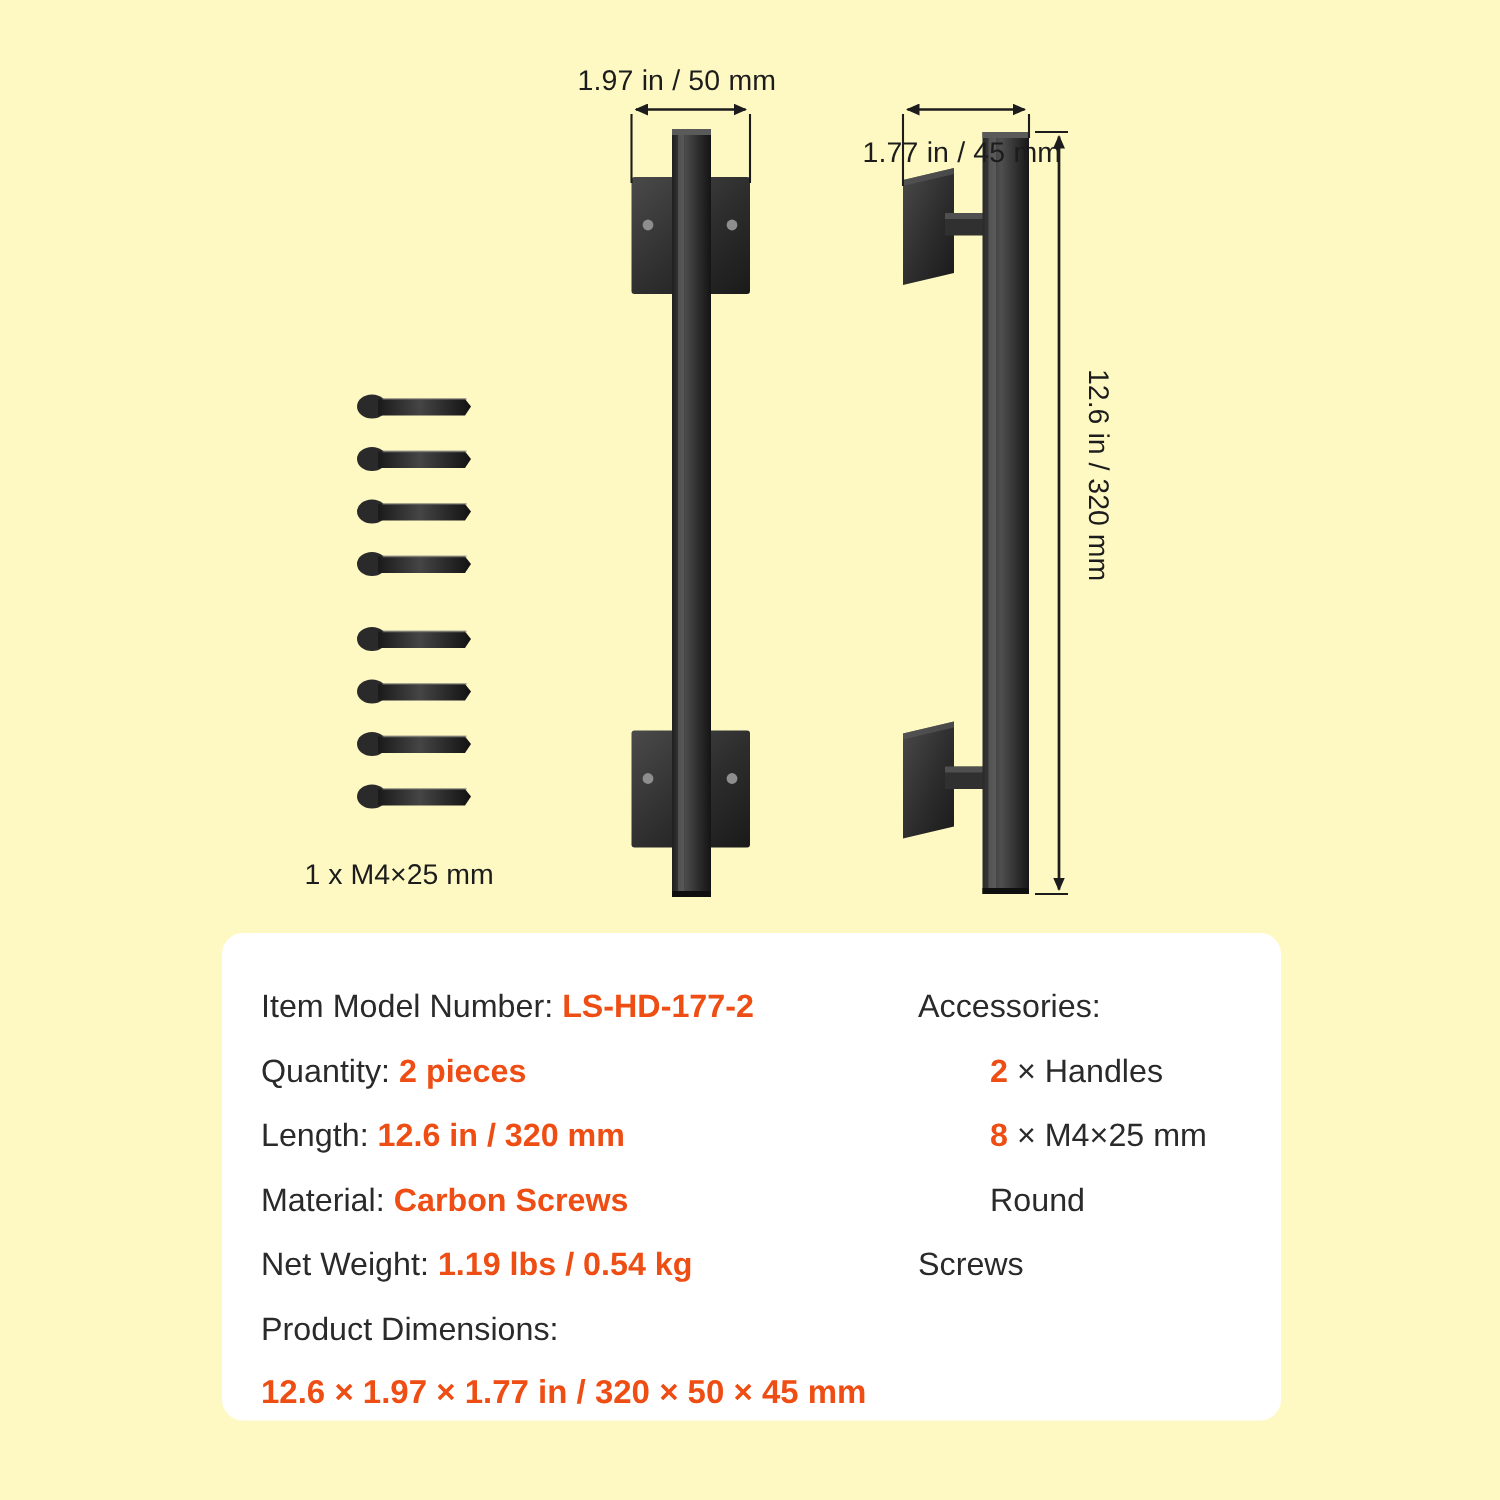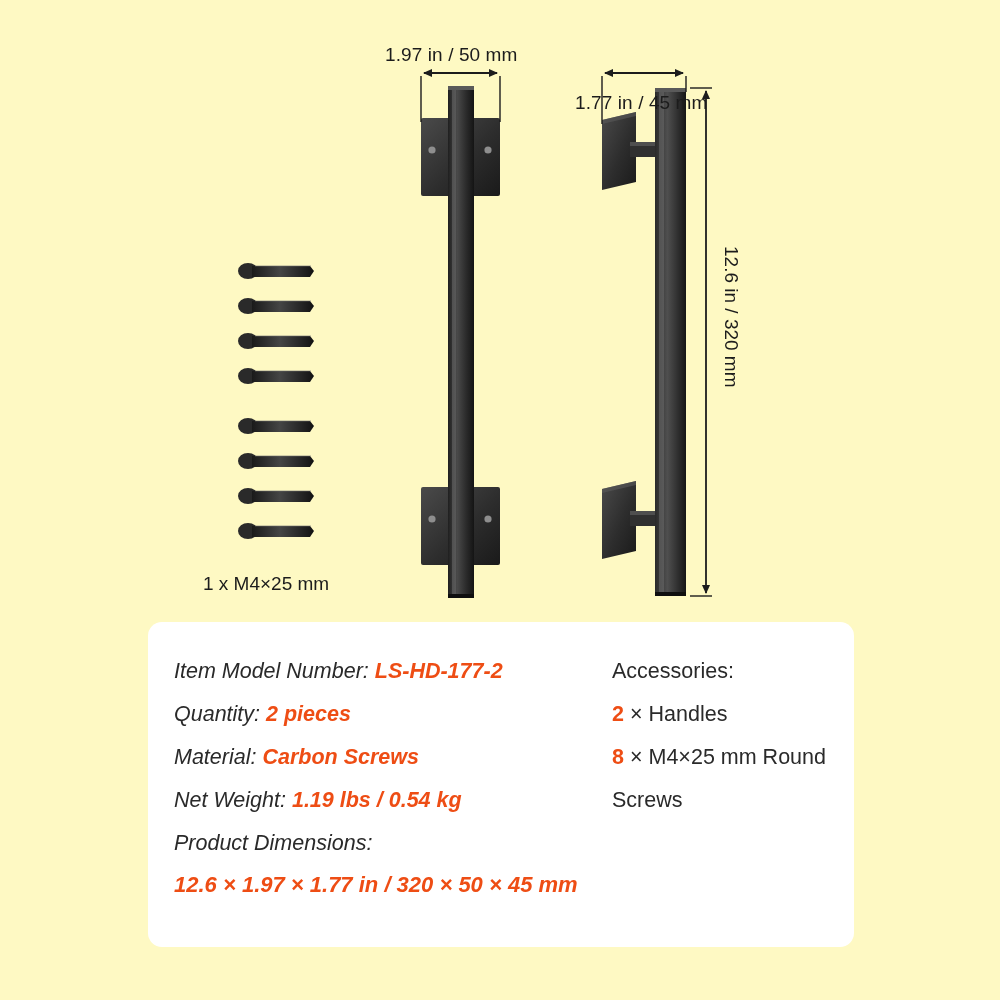--- a/index.html
+++ b/index.html
@@ -49,21 +49,21 @@
     height: 325px;
     background: #ffffff;
     border-radius: 14px;
   }
   .card-cols {
     display: flex;
     width: 100%;
     height: 100%;
     padding: 24px 26px 18px 26px;
   }
-  .col-left { width: 420px; padding-top: 4px; font-style: italic; }
+  .col-left { width: 420px; padding-top: 4px; }
   .col-right { flex: 1; padding-top: 4px; padding-left: 18px; }
 
   .spec-row {
     font-size: 21.5px;
     color: #2a2a2a;
     line-height: 43px;
     white-space: nowrap;
   }
   .spec-val {
     color: #ee4d14;
@@ -78,20 +78,21 @@
   }
   .acc-title {
     font-size: 21.5px;
     color: #2a2a2a;
     line-height: 43px;
   }
   .acc-row {
     font-size: 21.5px;
     color: #2a2a2a;
     line-height: 43px;
+    margin-left: 48px;
   }
   .acc-num { color: #ee4d14; font-weight: bold; }
   .acc-wrap { font-size: 21.5px; color: #2a2a2a; line-height: 43px; }
 
   svg { display: block; }
   .art { position: absolute; left: 0; top: 0; }
 </style>
 </head>
 <body>
 
@@ -244,20 +245,24 @@
       <div class="col-left">
         <div class="spec-row">
           <span>Item Model Number:</span>
           <span class="spec-val">LS-HD-177-2</span>
         </div>
         <div class="spec-row">
           <span>Quantity:</span>
           <span class="spec-val">2 pieces</span>
         </div>
         <div class="spec-row">
+          <span>Length:</span>
+          <span class="spec-val">12.6 in / 320 mm</span>
+        </div>
+        <div class="spec-row">
           <span>Material:</span>
           <span class="spec-val">Carbon Screws</span>
         </div>
         <div class="spec-row">
           <span>Net Weight:</span>
           <span class="spec-val">1.19 lbs / 0.54 kg</span>
         </div>
         <div class="spec-row">
           <span>Product Dimensions:</span>
         </div>

